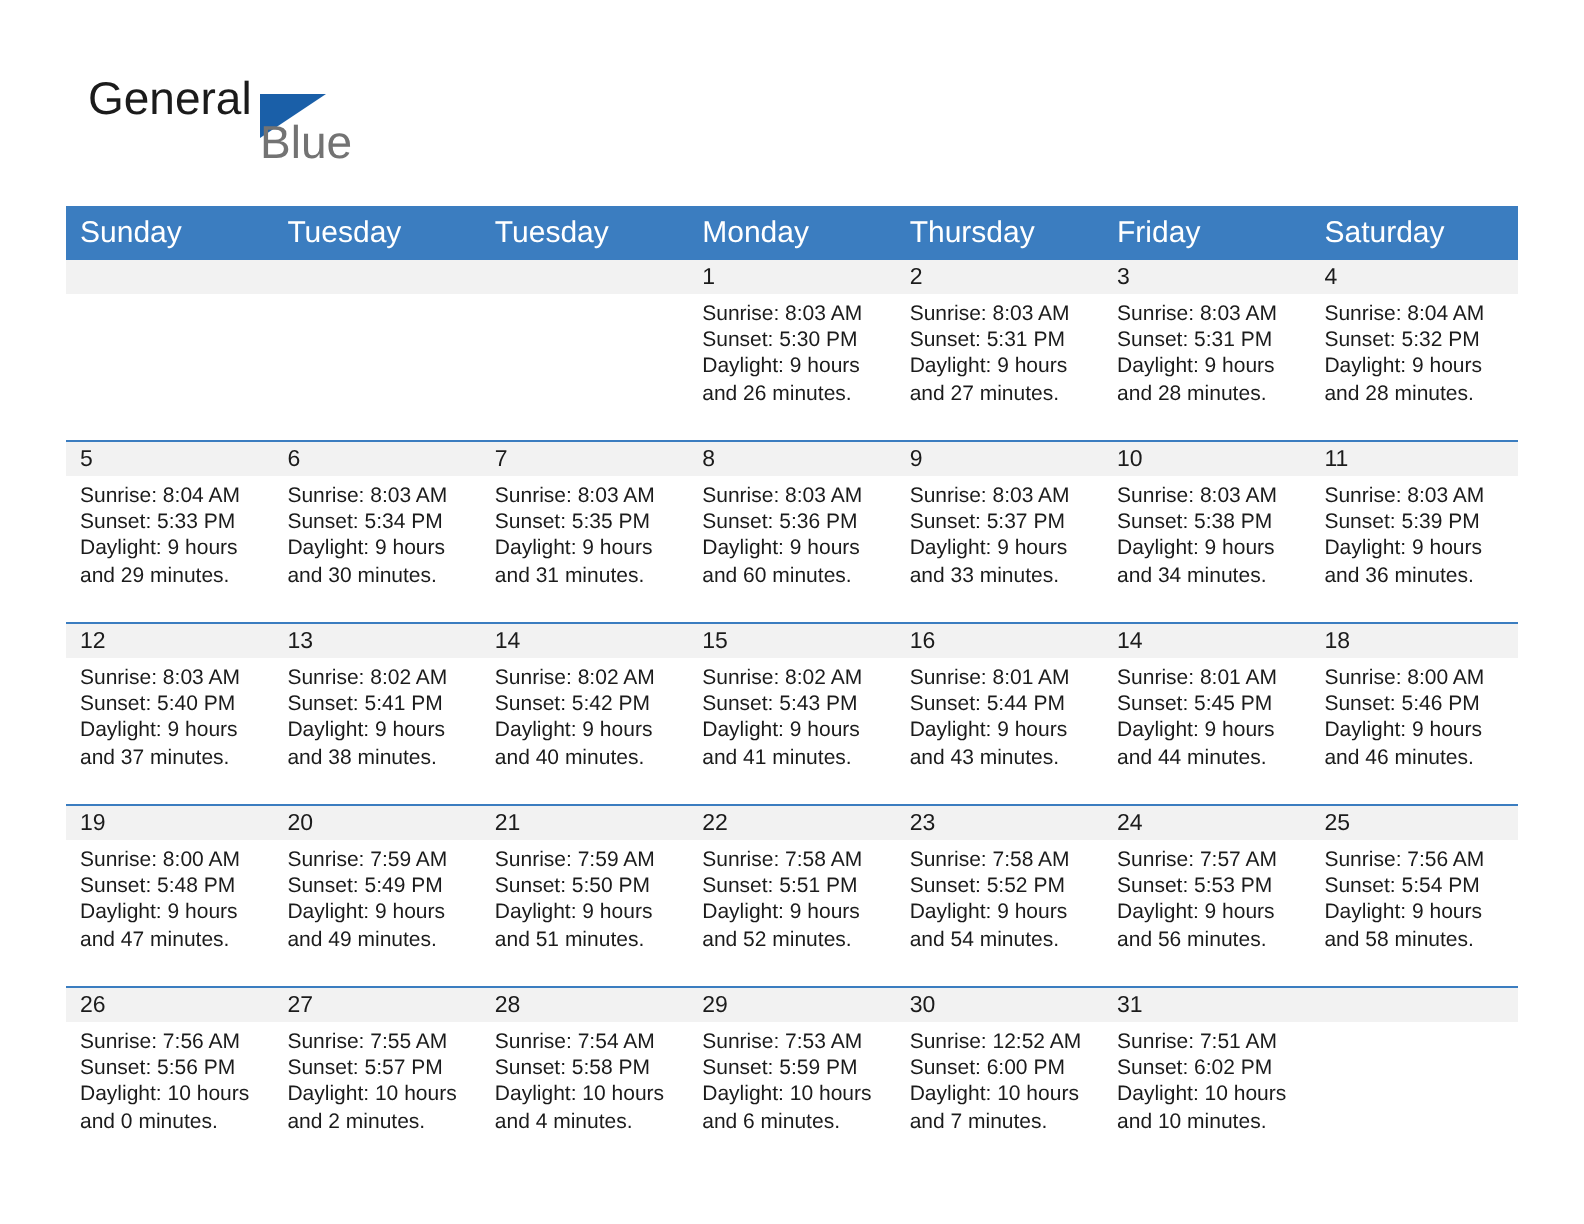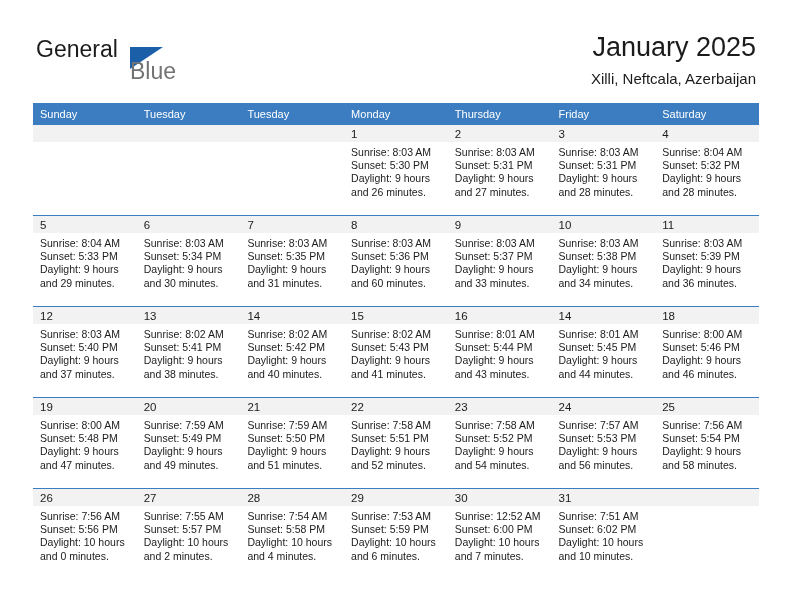--- a/index.html
+++ b/index.html
@@ -31,21 +31,21 @@
 
   .brand {
     position: absolute;
     left: 36px;
     top: 36px;
     width: 220px;
     height: 56px;
   }
   .brand-general {
     position: absolute;
-    left: 0;
+    left: 8px;
     top: 0;
     font-size: 23px;
     color: #1b1b1b;
     letter-spacing: 0px;
     line-height: 26px;
     font-family: "Liberation Sans", sans-serif;
   }
   .brand-blue {
     position: absolute;
     left: 54px;
@@ -92,21 +92,21 @@
     left: 33px;
     top: 103px;
     width: 726px;
     border-collapse: collapse;
     table-layout: fixed;
   }
 
   .calendar th {
     background: #3b7dc0;
     color: #ffffff;
-    font-size: 11px;
+    font-size: 15px;
     font-weight: normal;
     text-align: left;
     padding: 5px 0 5px 7px;
     height: 22px;
     border: none;
   }
 
   .week-row > td {
     vertical-align: top;
     padding: 0;
@@ -151,24 +151,20 @@
 <div id="page">
 
   <div class="top-bar">
 
     <div class="brand">
       <span class="brand-general">General</span>
       <span class="brand-triangle"></span>
       <span class="brand-blue">Blue</span>
     </div>
 
-    <div class="title-block">
-      <div class="cal-title">January 2025</div>
-      <div class="cal-subtitle">Xilli, Neftcala, Azerbaijan</div>
-    </div>
 
   </div>
 
   <table class="calendar">
     <thead>
       <tr id="weekday-row">
           <th>Sunday</th>
           <th>Tuesday</th>
           <th>Tuesday</th>
           <th>Monday</th>

